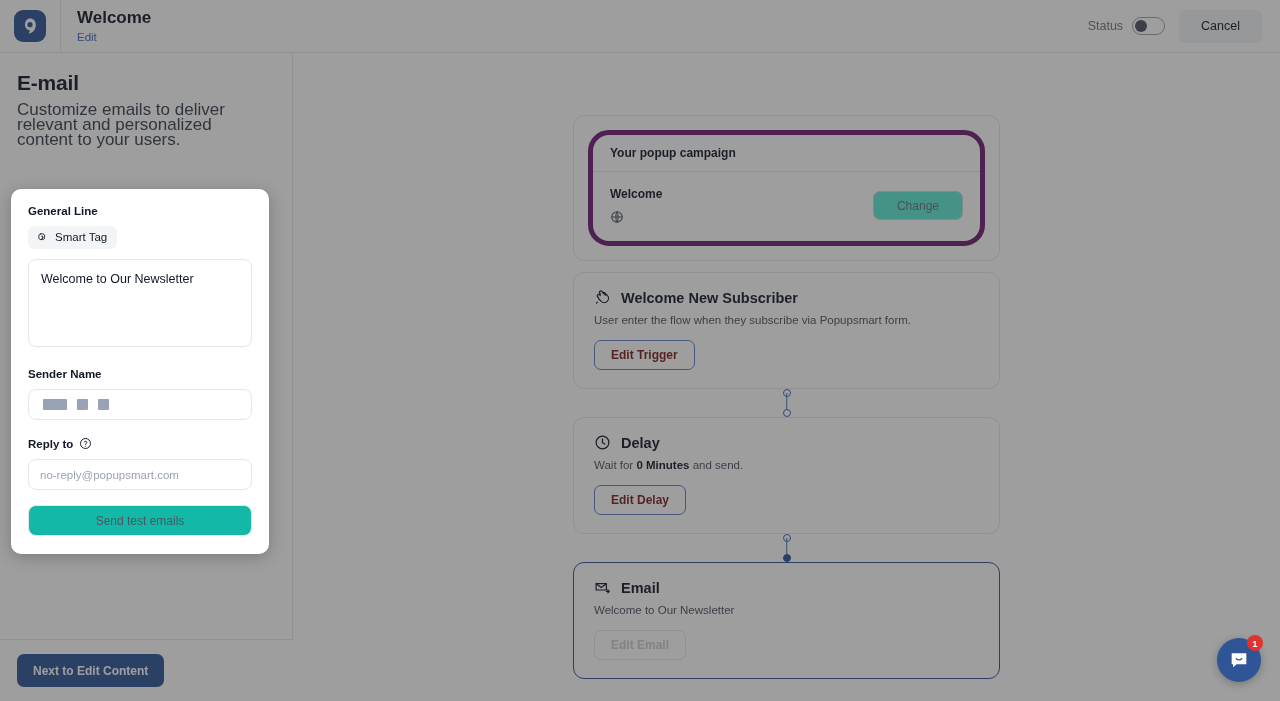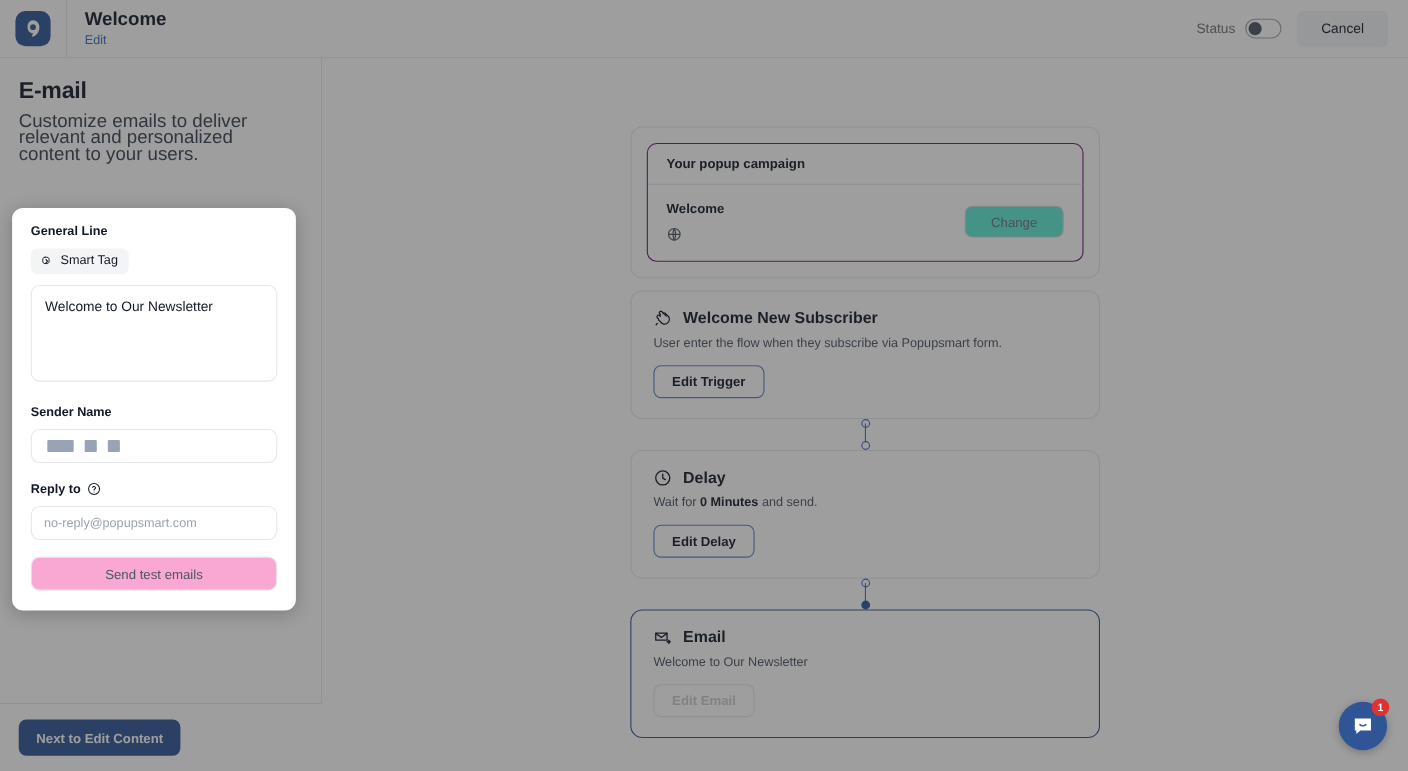--- a/index.html
+++ b/index.html
@@ -112,54 +112,54 @@
   .input::placeholder{ color:#9ca3af; }
   .redacted{
     margin-top:9px; width:100%; height:31px; border:1px solid #e5e7eb; border-radius:8px;
     display:flex; align-items:center; gap:10px; padding:0 14px;
   }
   .redacted i{ display:block; height:11px; background:#9aa2b5; border-radius:1px; }
   .label-row{ display:flex; align-items:center; gap:6px; }
   .help-icon{ width:13px;height:13px;display:block; cursor:pointer;}
   .send-test{
     margin-top:15px; width:100%; height:31px; border:1px solid #e5e7eb; border-radius:8px;
-    background:#f9a8d4; font-size:12px; color:#4b5563; cursor:pointer;
+    background:#14b8a6; font-size:12px; color:#4b5563; cursor:pointer;
     font-family:"Liberation Sans", sans-serif;
   }
 
   
   .canvas{ position:absolute; left:293px; top:53px; width:987px; height:648px; background:#fff; }
   .flow{ position:absolute; left:280px; top:62px; width:427px; }
 
   .node{
     background:#fff; border:1px solid #e5e7eb; border-radius:11px; padding:16px 20px 18px 20px;
     position:relative;
   }
   .node.selected{ border:1px solid #2f5597; }
   .node.plain{ padding:14px; }
 
-  .inner-card{ border:1px solid #701a75; border-radius:9px; }
+  .inner-card{ border:5px solid #701a75; border-radius:21px; }
   .inner-head{ padding:11px 17px; border-bottom:1px solid #e5e7eb; font-size:12px; font-weight:bold; color:#111827;}
   .inner-body{ padding:15px 17px 17px 17px; display:flex; align-items:flex-start; }
   .camp-name{ font-size:12px; font-weight:bold; color:#111827; }
   .globe{ margin-top:9px; display:block; }
   .change-btn{
     margin-left:auto; align-self:center; height:29px; padding:0 23px;
     border:1px solid #d1d5db; border-radius:7px; background:#5eead4;
     font-size:12px; color:#6b7280; cursor:pointer; font-family:"Liberation Sans", sans-serif;
   }
 
   .node-title{ display:flex; align-items:center; gap:10px; }
   .node-title .nt{ font-size:14.5px; font-weight:bold; color:#111827; }
   .node-sub{ margin-top:8px; font-size:11.5px; color:#4b5563; }
   .node-sub b{ color:#111827; }
   .node-btn{
     margin-top:14px; height:30px; padding:0 16px; display:inline-flex; align-items:center;
     border:1px solid #5b7fc7; border-radius:7px; background:#fff;
-    color:#0f172a; font-size:12px; font-weight:bold; cursor:pointer;
+    color:#7f1d1d; font-size:12px; font-weight:bold; cursor:pointer;
     font-family:"Liberation Sans", sans-serif;
   }
   .node-btn.disabled{ border-color:#e5e7eb; color:#c9cdd4; cursor:default; }
 
   .connector{ position:relative; height:28px; }
   .connector .line{
     position:absolute; left:50%; top:4px; width:1.5px; height:20px; background:#4a6fb5;
     transform:translateX(-50%);
   }
   .connector .dot{

